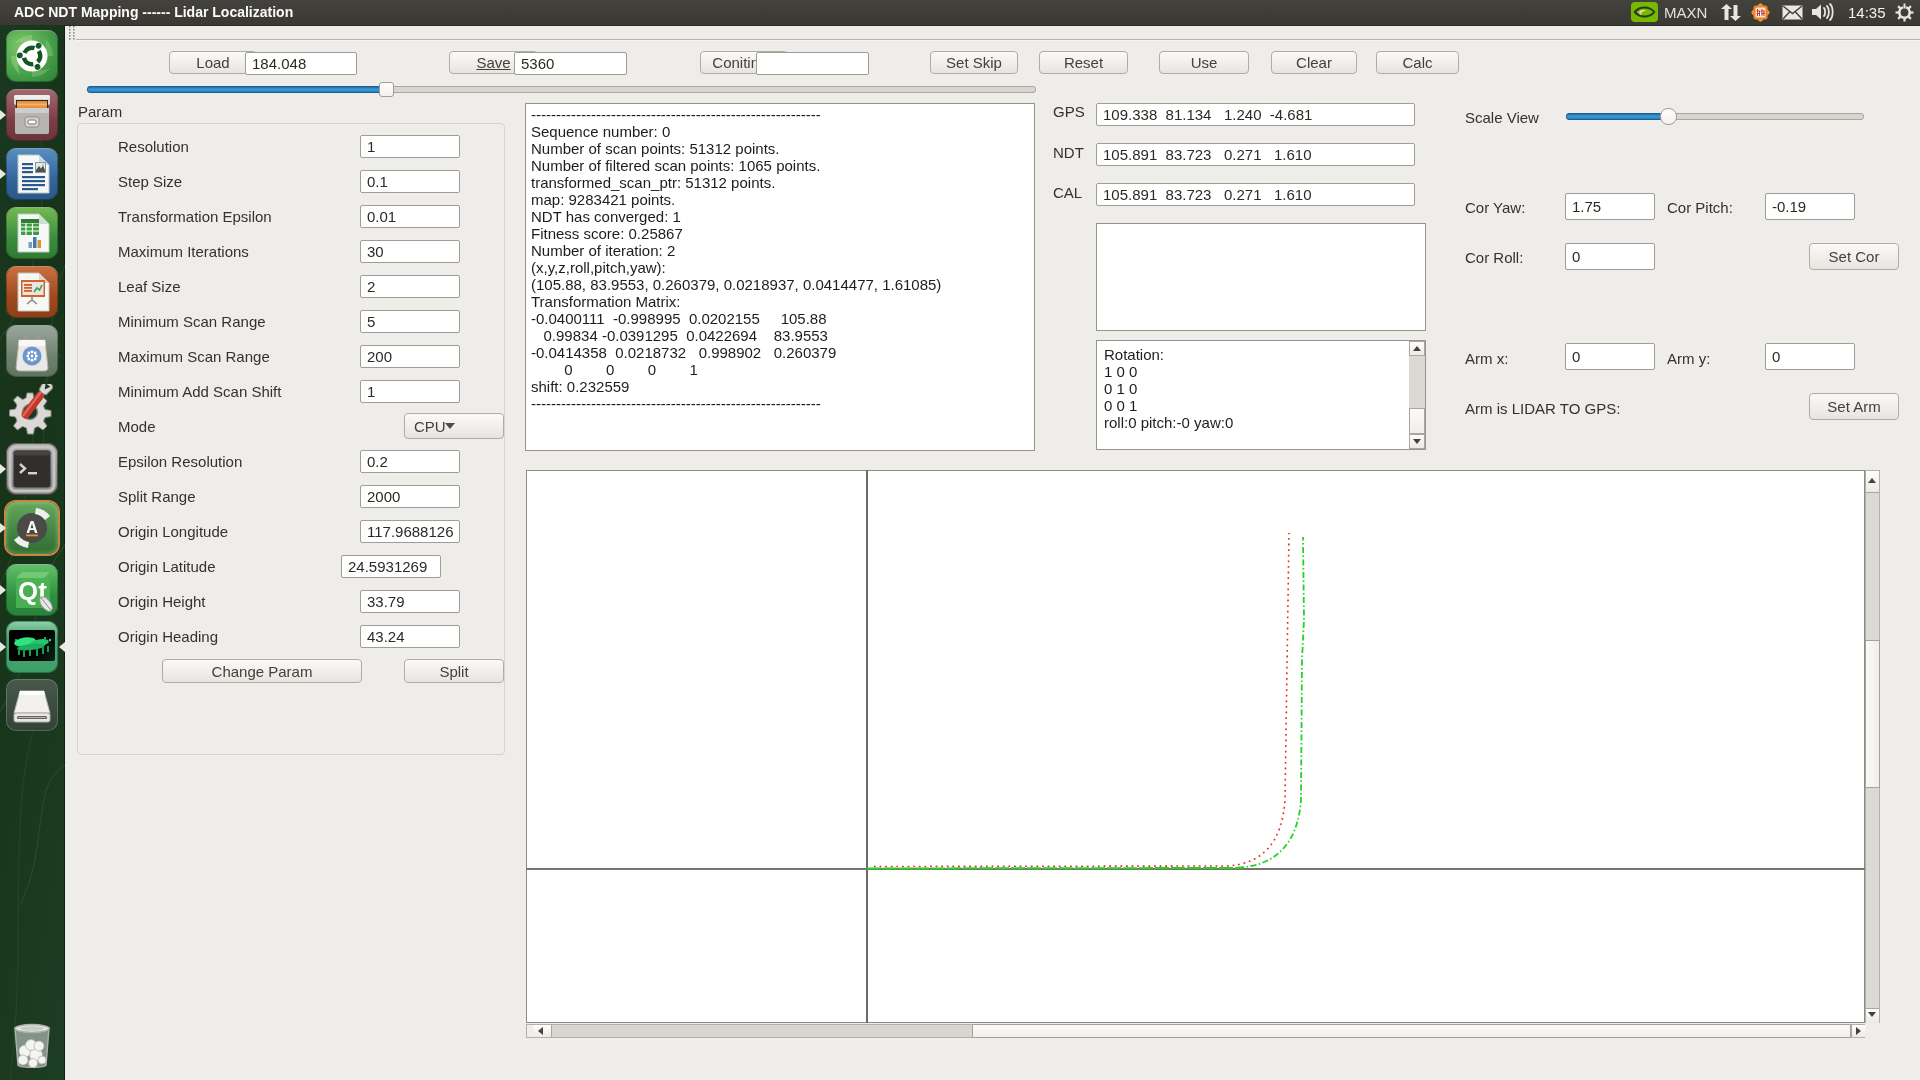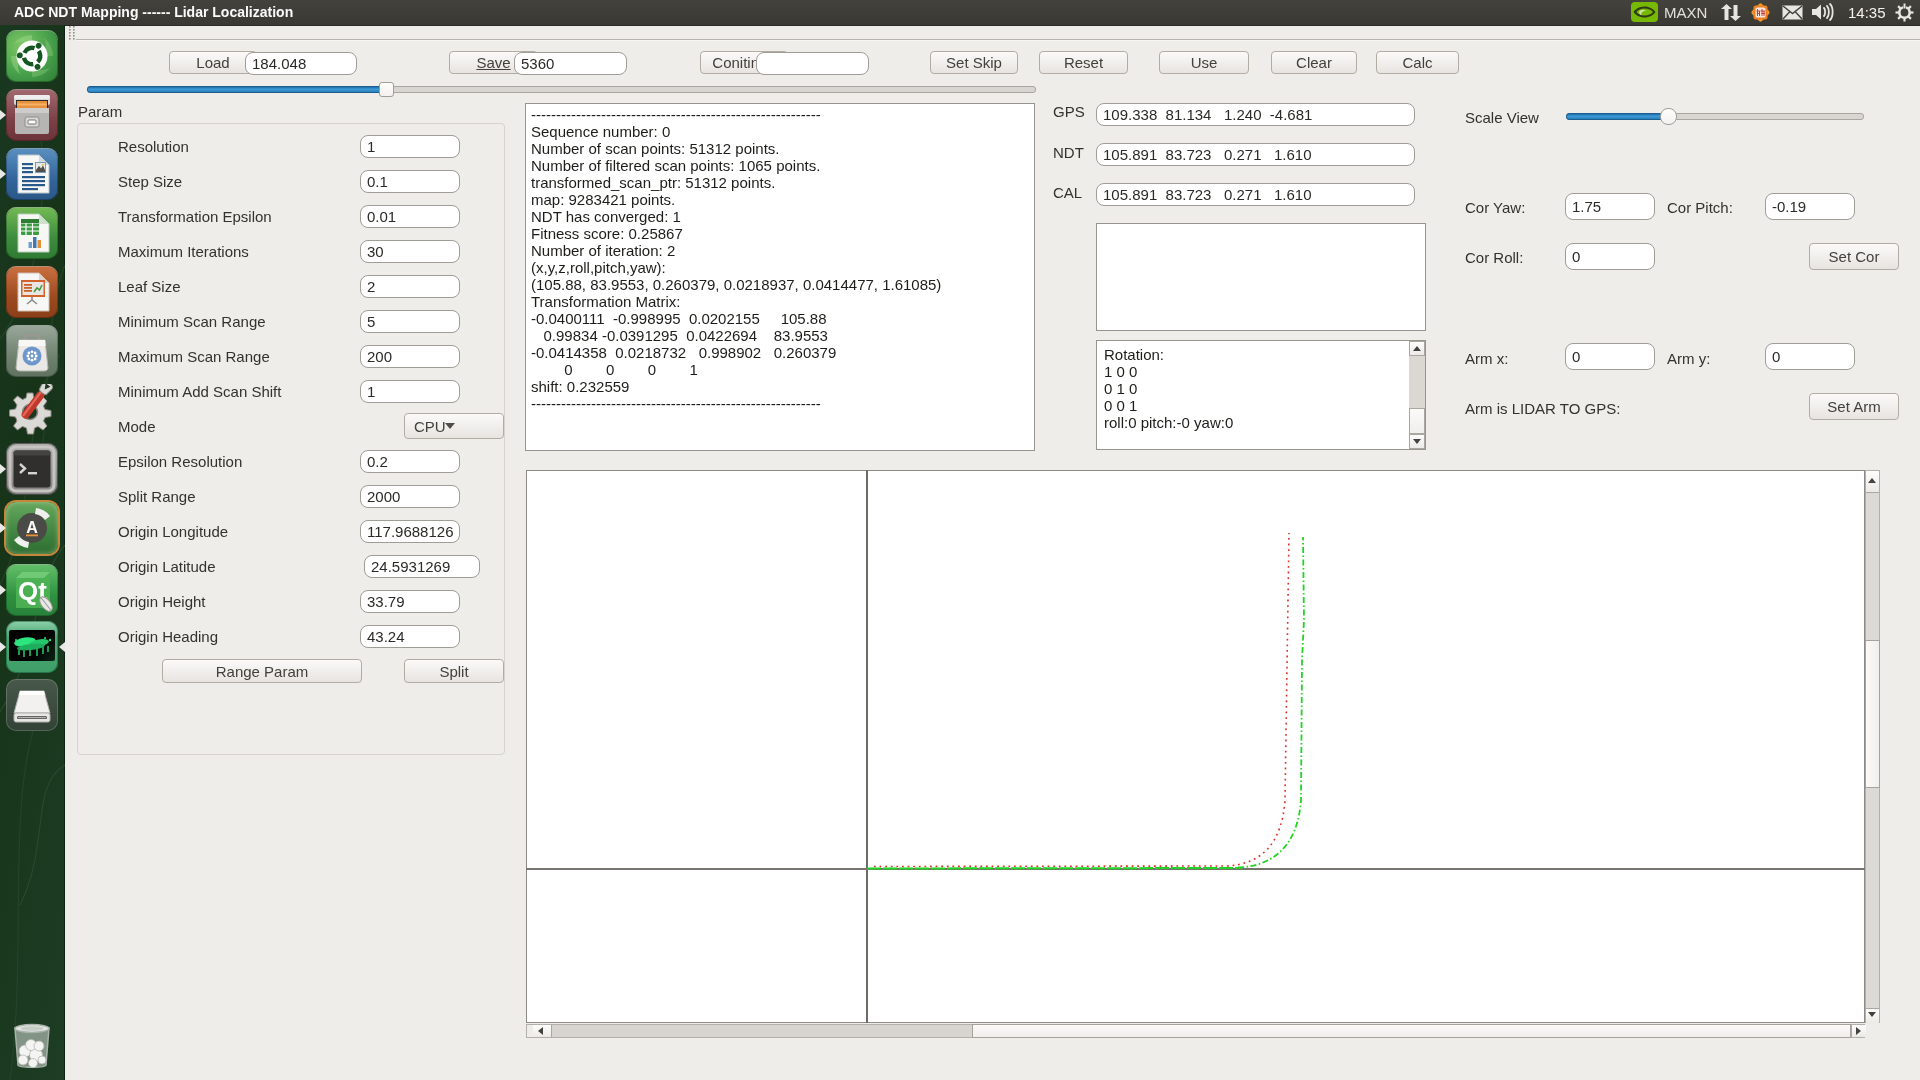--- a/index.html
+++ b/index.html
@@ -5,21 +5,21 @@
 body{width:1920px;height:1080px;overflow:hidden;position:relative;background:#efedea;font-family:"Liberation Sans",sans-serif;}
 .abs{position:absolute;}
 #panel{left:0;top:0;width:1920px;height:25px;background:linear-gradient(#44423d,#3a3833);border-bottom:1px solid #2a2925;}
 #title{left:14px;top:0;height:25px;line-height:25px;color:#fbfbfb;font-size:14px;font-weight:bold;}
 .ptxt{top:0;height:39px;line-height:25px;color:#e2e0dc;font-size:15px;}
 #launcher{left:0;top:25px;width:65px;height:1055px;background:linear-gradient(100deg,#1a3820 0%,#173419 40%,#1d3d24 100%);border-right:1px solid #0e2212;box-sizing:border-box;}
 .tile{position:absolute;left:6px;width:52px;height:52px;border-radius:10px;}
 .larrow{position:absolute;left:0;width:0;height:0;border-top:5px solid transparent;border-bottom:5px solid transparent;border-left:6px solid #e8e8e6;}
 .rarrow{position:absolute;left:59px;width:0;height:0;border-top:5px solid transparent;border-bottom:5px solid transparent;border-right:6px solid #e8e8e6;}
 .btn{position:absolute;height:23px;background:linear-gradient(#fbfaf9,#efedea 60%,#e7e4e0);border:1px solid #b1ada5;border-radius:4px;font-size:15px;color:#43413c;text-align:center;line-height:22px;box-sizing:border-box;margin-left:44px;}
-.inp{position:absolute;height:23px;background:#fff;border:1px solid #a09c96;border-radius:8px;font-size:15px;color:#2b2a27;line-height:21px;padding-left:6px;box-sizing:border-box;white-space:pre;}
+.inp{position:absolute;height:23px;background:#fff;border:1px solid #a09c96;border-radius:2px;font-size:15px;color:#2b2a27;line-height:21px;padding-left:6px;box-sizing:border-box;white-space:pre;}
 .lbl{position:absolute;font-size:15px;color:#33322e;white-space:nowrap;}
 .tbox{position:absolute;background:#fff;border:1px solid #97938d;box-sizing:border-box;}
 .ttext{font-size:15px;line-height:17px;color:#1e1d1a;white-space:pre;}
 </style></head>
 <body>
 
 <div class="abs" id="panel"></div>
 <div class="abs" id="title">ADC NDT Mapping ------ Lidar Localization</div>
 <div class="abs" style="left:1631px;top:2px;width:27px;height:20px;border-radius:4px;background:#76b900;"></div>
 <svg class="abs" style="left:1631px;top:2px;" width="27" height="20" viewBox="0 0 27 20">
@@ -322,26 +322,26 @@
 <div class="lbl" style="left:118px;top:418px;">Mode</div>
 <div class="btn" style="left:360px;top:413px;width:100px;height:26px;line-height:25px;text-align:left;padding-left:9px;border-radius:4px;">CPU</div>
 <div class="abs" style="left:445px;top:423px;width:0;height:0;border-left:5px solid transparent;border-right:5px solid transparent;border-top:6px solid #504e48;"></div>
 <div class="lbl" style="left:118px;top:453px;">Epsilon Resolution</div>
 <div class="inp" style="left:360px;top:450px;width:100px;">0.2</div>
 <div class="lbl" style="left:118px;top:488px;">Split Range</div>
 <div class="inp" style="left:360px;top:485px;width:100px;">2000</div>
 <div class="lbl" style="left:118px;top:523px;">Origin Longitude</div>
 <div class="inp" style="left:360px;top:520px;width:100px;">117.9688126</div>
 <div class="lbl" style="left:118px;top:558px;">Origin Latitude</div>
-<div class="inp" style="left:364px;top:555px;width:116px;">24.5931269</div>
+<div class="inp" style="left:341px;top:555px;width:100px;">24.5931269</div>
 <div class="lbl" style="left:118px;top:593px;">Origin Height</div>
 <div class="inp" style="left:360px;top:590px;width:100px;">33.79</div>
 <div class="lbl" style="left:118px;top:628px;">Origin Heading</div>
 <div class="inp" style="left:360px;top:625px;width:100px;">43.24</div>
-<div class="btn" style="left:118px;top:659px;width:200px;height:24px;line-height:23px;">Range Param</div>
+<div class="btn" style="left:118px;top:659px;width:200px;height:24px;line-height:23px;">Change Param</div>
 <div class="btn" style="left:360px;top:659px;width:100px;height:24px;line-height:23px;">Split</div>
 
 <div class="tbox" style="left:525px;top:103px;width:510px;height:348px;"></div>
 <div class="abs ttext" style="left:531px;top:106px;">----------------------------------------------------------
 Sequence number: 0
 Number of scan points: 51312 points.
 Number of filtered scan points: 1065 points.
 transformed_scan_ptr: 51312 points.
 map: 9283421 points.
 NDT has converged: 1

